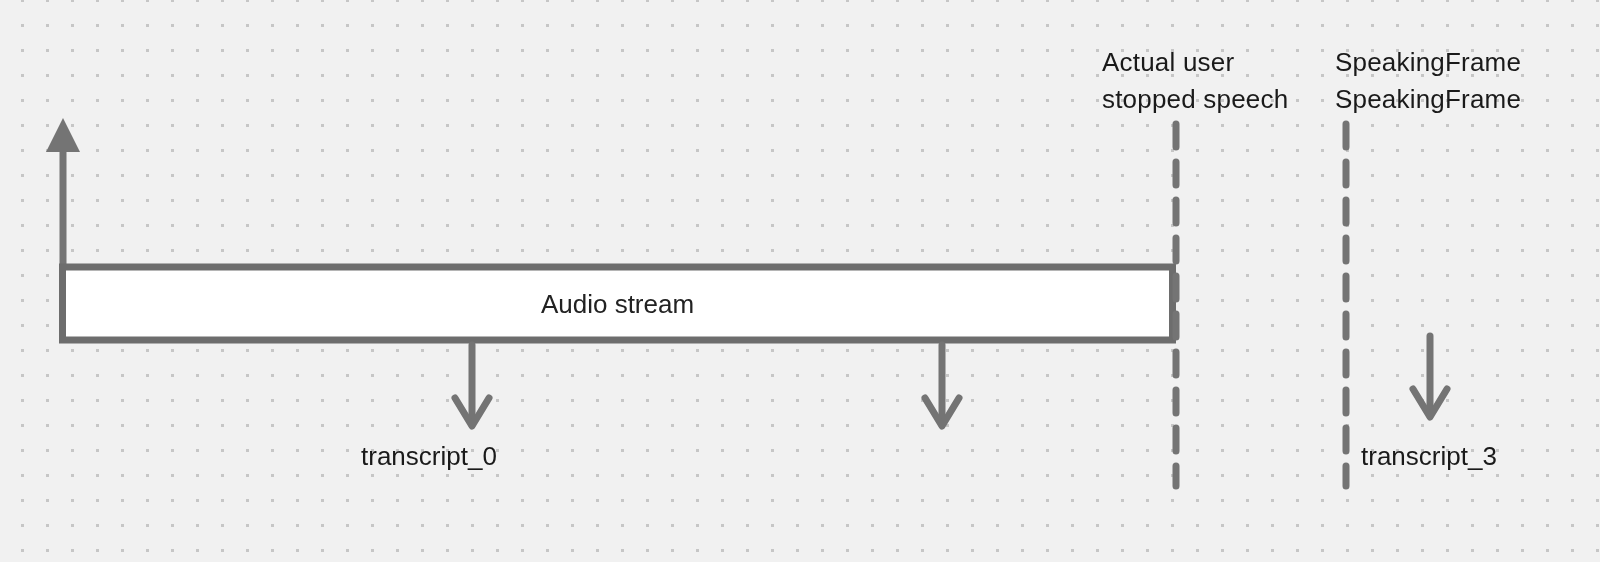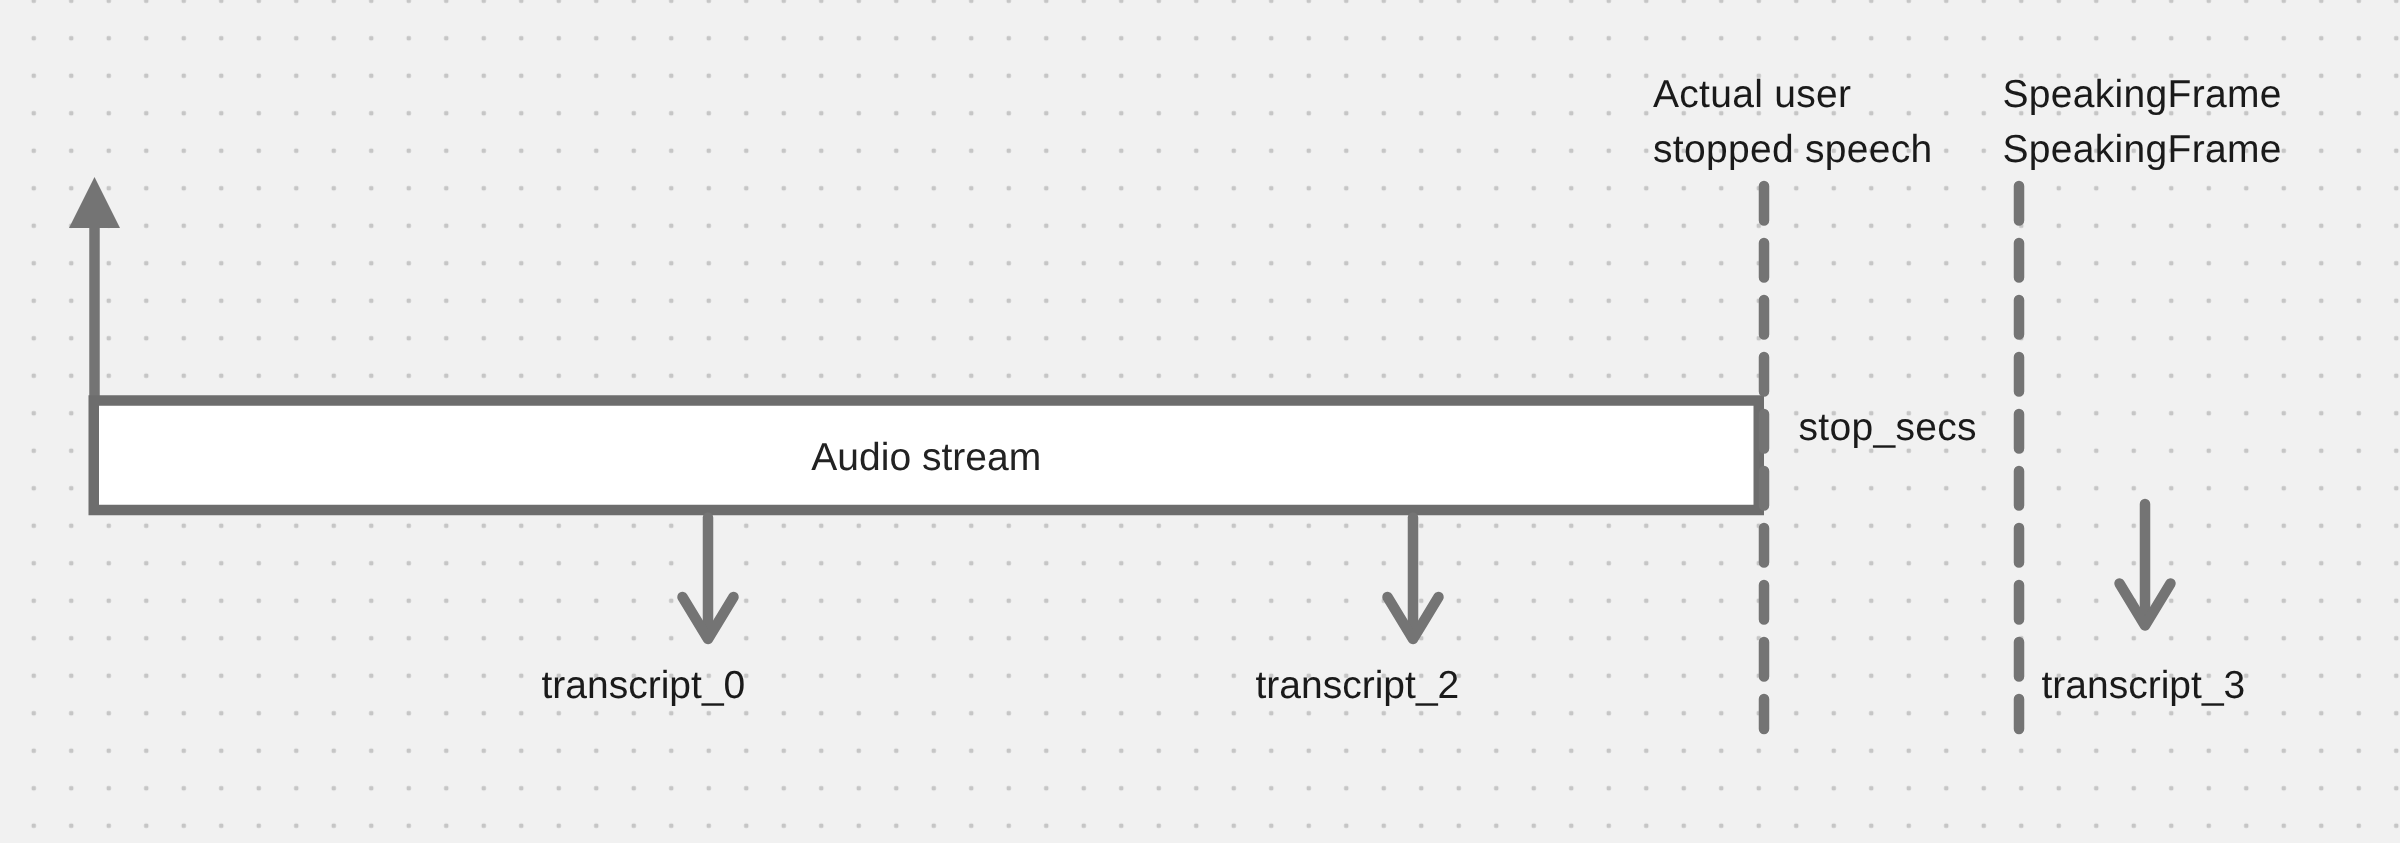--- a/index.html
+++ b/index.html
@@ -92,22 +92,20 @@
     <span class="line">Actual user</span>
     <span class="line">stopped speech</span>
   </div>
 
   <div class="label" style="left:1335px; top:44px;">
     <span class="line">SpeakingFrame</span>
     <span class="line">SpeakingFrame</span>
   </div>
 
   <div class="label" style="left:1199px; top:266px;">
-    <span class="line">stop_secs</span>
   </div>
 
   <div class="transcript-label" style="left:361px;">transcript_0</div>
 
-  <div class="transcript-label" style="left:837px;">transcript_2</div>
 
   <div class="transcript-label" style="left:1361px;">transcript_3</div>
 
 </div>
 
 </body></html>

